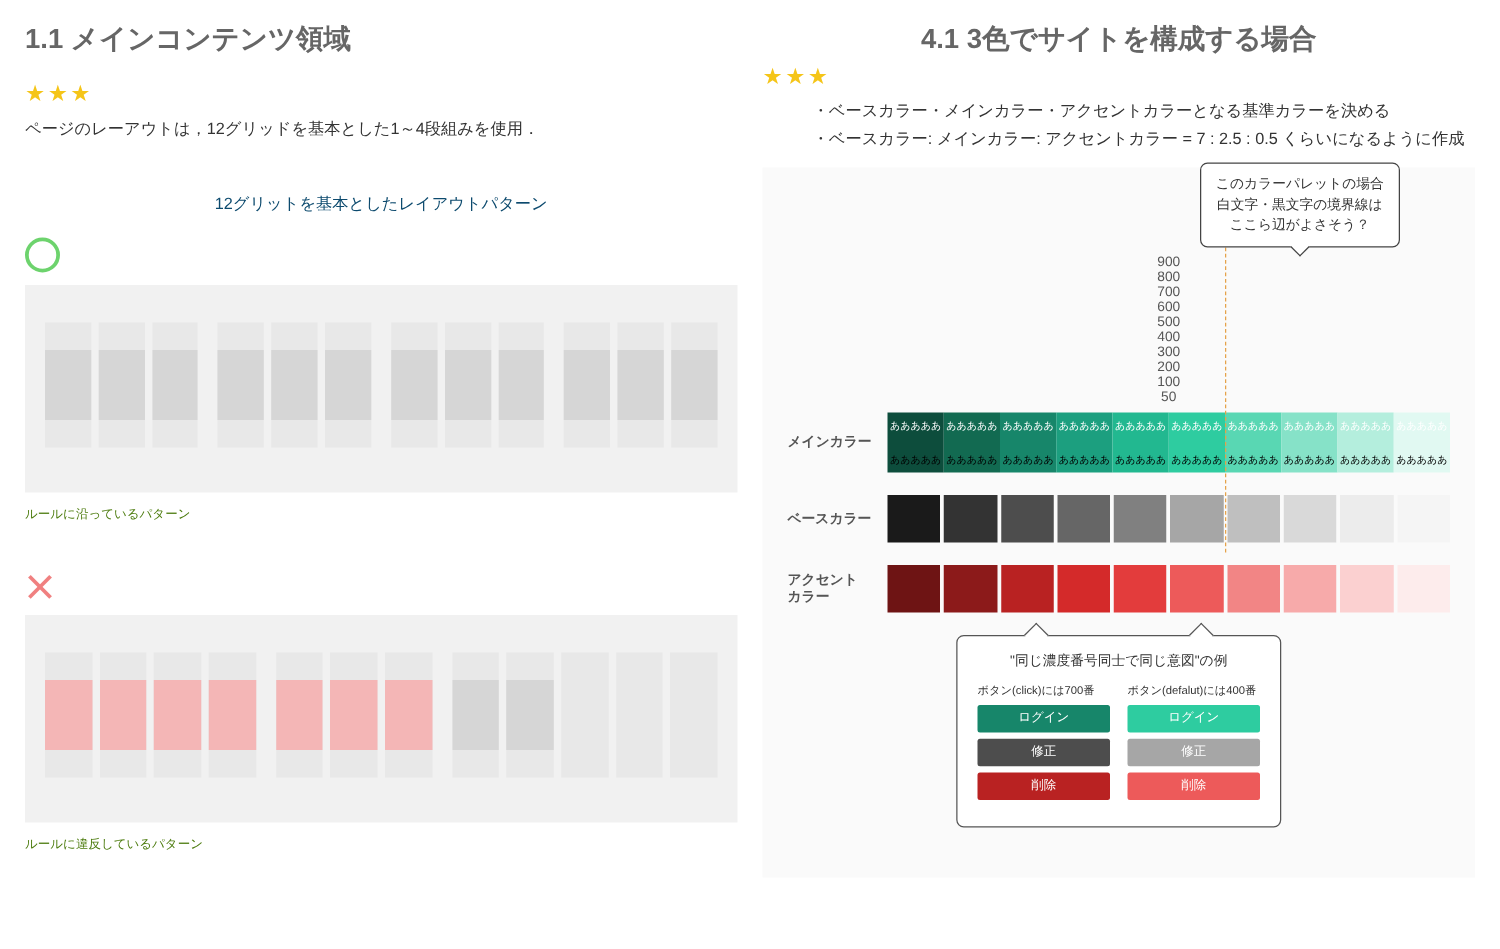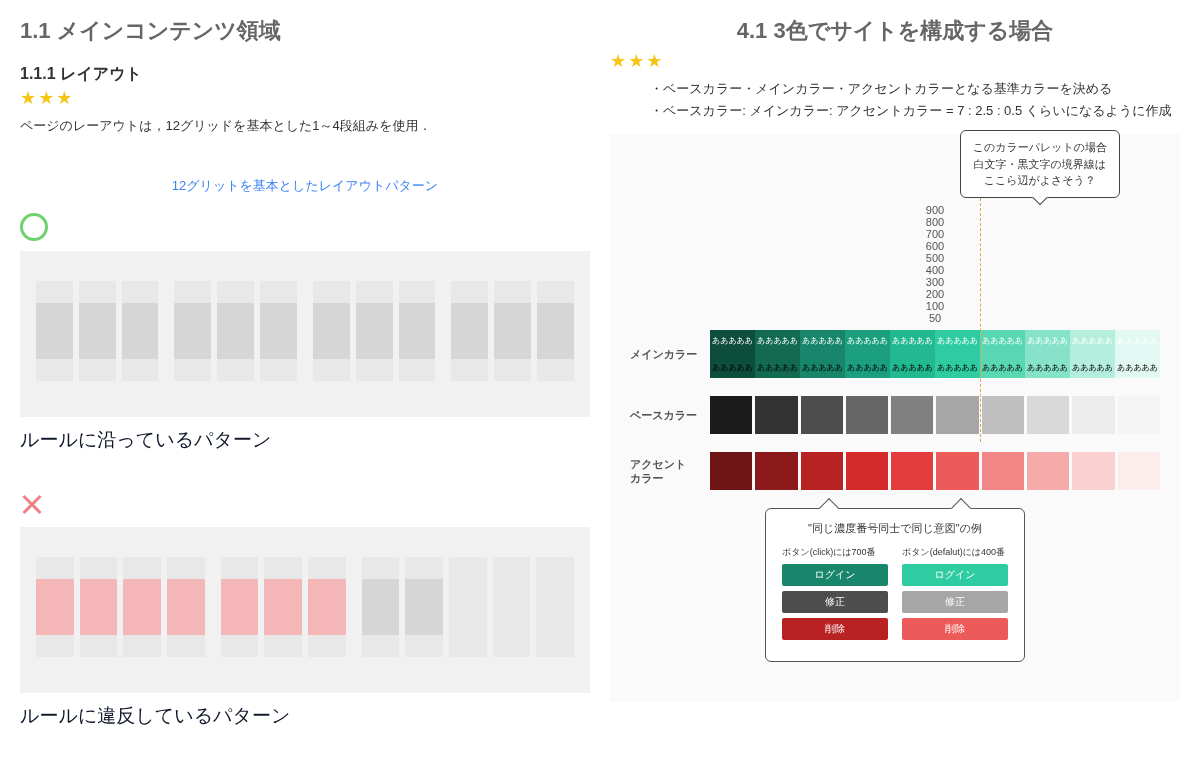--- a/index.html
+++ b/index.html
@@ -3,33 +3,33 @@
 <meta charset="utf-8">
 <style>
 * { margin:0; padding:0; box-sizing:border-box; }
 body { font-family:"Hiragino Kaku Gothic ProN","Meiryo",sans-serif; background:#fff; width:1200px; color:#333; }
 .page { display:flex; gap:20px; padding:16px 20px 40px; }
 .col { flex:1; }
 .left .section-title { font-size:22px; font-weight:700; color:#666; margin-bottom:18px; }
 .left .subsection-title { font-size:16px; font-weight:700; color:#333; margin-bottom:2px; }
 .stars { color:#f5c518; font-size:18px; letter-spacing:2px; margin-bottom:6px; }
 .body-text { font-size:13px; color:#333; margin-bottom:40px; line-height:1.7; }
-.left .caption { font-size:13px; color:#3b82f6; text-align:center; margin:40px 0 18px; }
+.left .caption { font-size:13px; color:#0c4a6e; text-align:center; margin:40px 0 18px; }
 .mark-ok { width:28px; height:28px; border:3px solid #6dd36d; border-radius:50%; margin-bottom:10px; }
 .mark-ng { width:24px; height:24px; position:relative; margin:40px 0 10px; }
 .mark-ng:before,.mark-ng:after { content:""; position:absolute; left:0; top:10px; width:24px; height:3px; background:#f08080; }
 .mark-ng:before { transform:rotate(45deg); }
 .mark-ng:after { transform:rotate(-45deg); }
 .layout-box { background:#f1f1f1; padding:30px 16px 36px; display:flex; gap:6px; margin-bottom:10px; }
 .layout-box .colbar { height:100px; background:#e8e8e8; position:relative; }
 .layout-box .colbar .fill { position:absolute; top:22px; bottom:22px; left:0; right:0; }
 .layout-box.ok .fill { background:#d6d6d6; }
 .layout-box.ng .fill { background:#f4b6b6; }
 .layout-box.ng .fill.grey { background:#d6d6d6; }
-.pattern-label { font-size:19px; color:#0f172a; margin-bottom:10px; }
+.pattern-label { font-size:10px; color:#4d7c0f; margin-bottom:10px; }
 
 .right .section-title { font-size:22px; font-weight:700; color:#666; margin-bottom:4px;text-align:center; }
 .bullets { font-size:13px; line-height:1.7; margin:6px 0 12px 40px; }
 .palette-area { background:#fafafa; padding:40px 20px 40px 20px; position:relative; }
 .tooltip-top { position:absolute; top:-4px; right:60px; border:1px solid #444; border-radius:6px; background:#fff; padding:8px 12px; font-size:11px; line-height:1.5; text-align:center; z-index:3; }
 .tooltip-top:after { content:""; position:absolute; left:50%; bottom:-6px; width:10px; height:10px; background:#fff; border-right:1px solid #444; border-bottom:1px solid #444; transform:translateX(-50%) rotate(45deg); }
 .shades-header { display:flex; margin-left:80px; margin-top:30px; margin-bottom:6px;flex-direction:column; }
 .shades-header .sh { flex:1; font-size:11px; text-align:center; color:#555; }
 .palette-row { display:flex; align-items:center; margin-bottom:18px; }
 .palette-row .row-label { width:80px; font-size:11px; color:#555; line-height:1.3;font-weight:bold; }
@@ -52,21 +52,20 @@
 .example-col .cap { font-size:9px; margin-bottom:5px; text-align:left; }
 .btn { height:22px; line-height:22px; font-size:10px; color:#fff; text-align:center; border-radius:2px; margin-bottom:5px; }
 </style>
 </head>
 <body>
 
 <div class="page">
 
   <div class="col left">
     <div class="section-title">1.1 メインコンテンツ領域</div>
-    <div class="subsection-title">1.1.1 レイアウト</div>
     <div class="stars">★★★</div>
     <div class="body-text">ページのレーアウトは，12グリッドを基本とした1～4段組みを使用．</div>
     <div class="caption">12グリットを基本としたレイアウトパターン</div>
 
     <div class="mark-ok"></div>
     <div class="layout-box ok" id="box-ok">
         <div class="colbar" style="flex: 1 1 0%;">
           <div class="fill"></div>
         </div>
         <div class="colbar" style="flex: 1 1 0%;">

